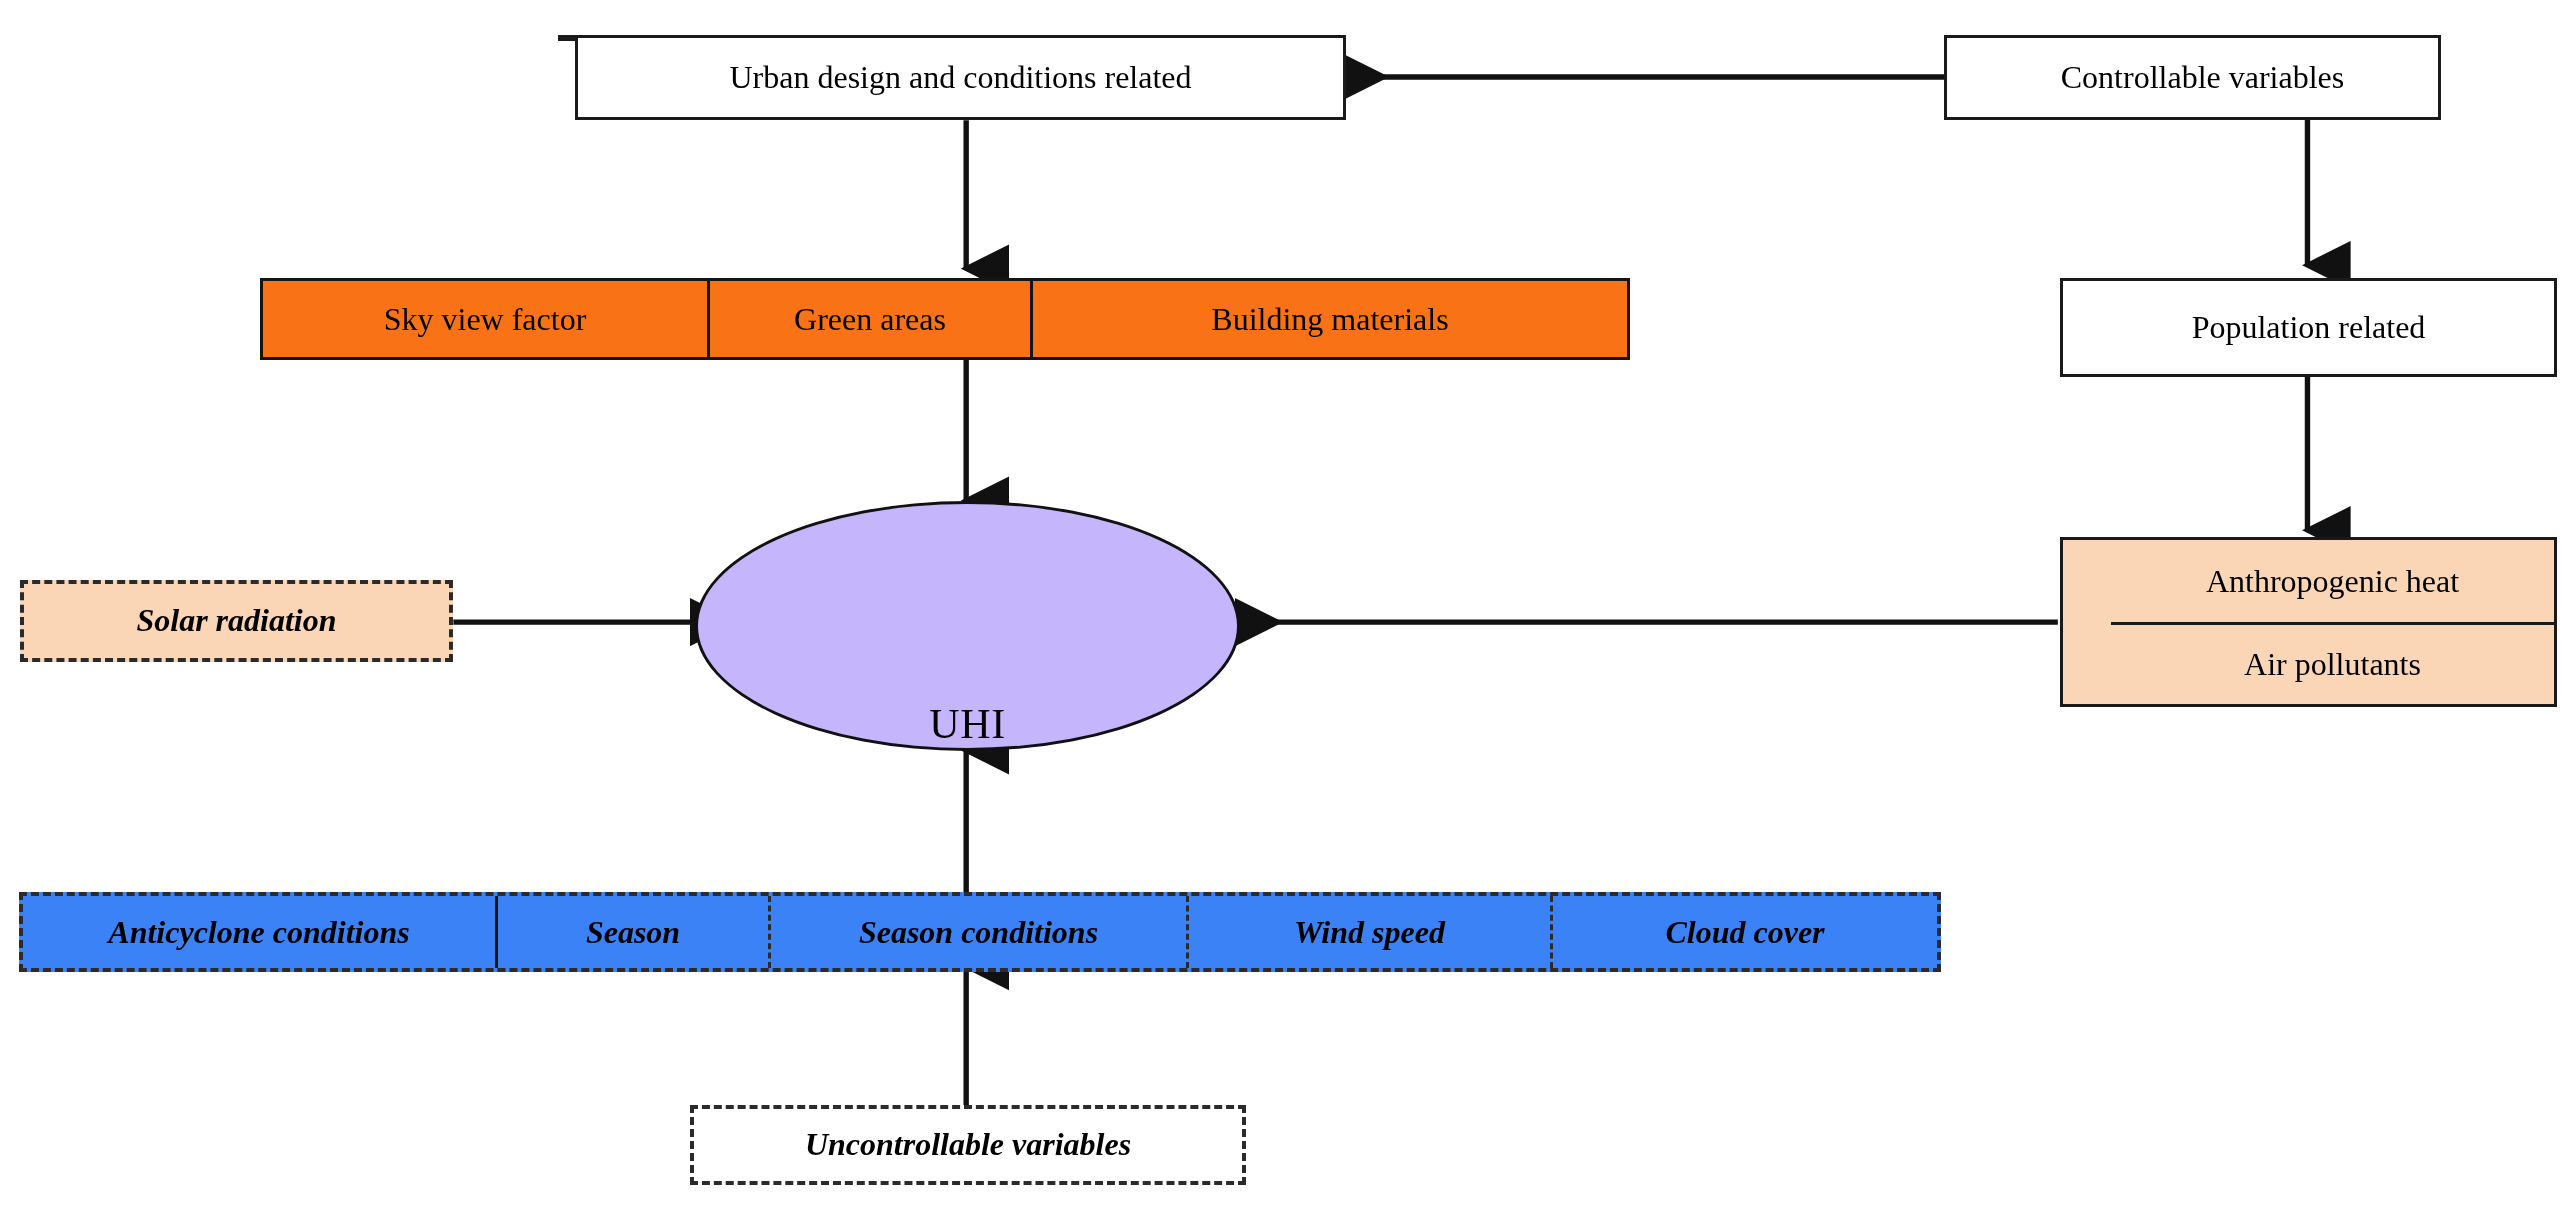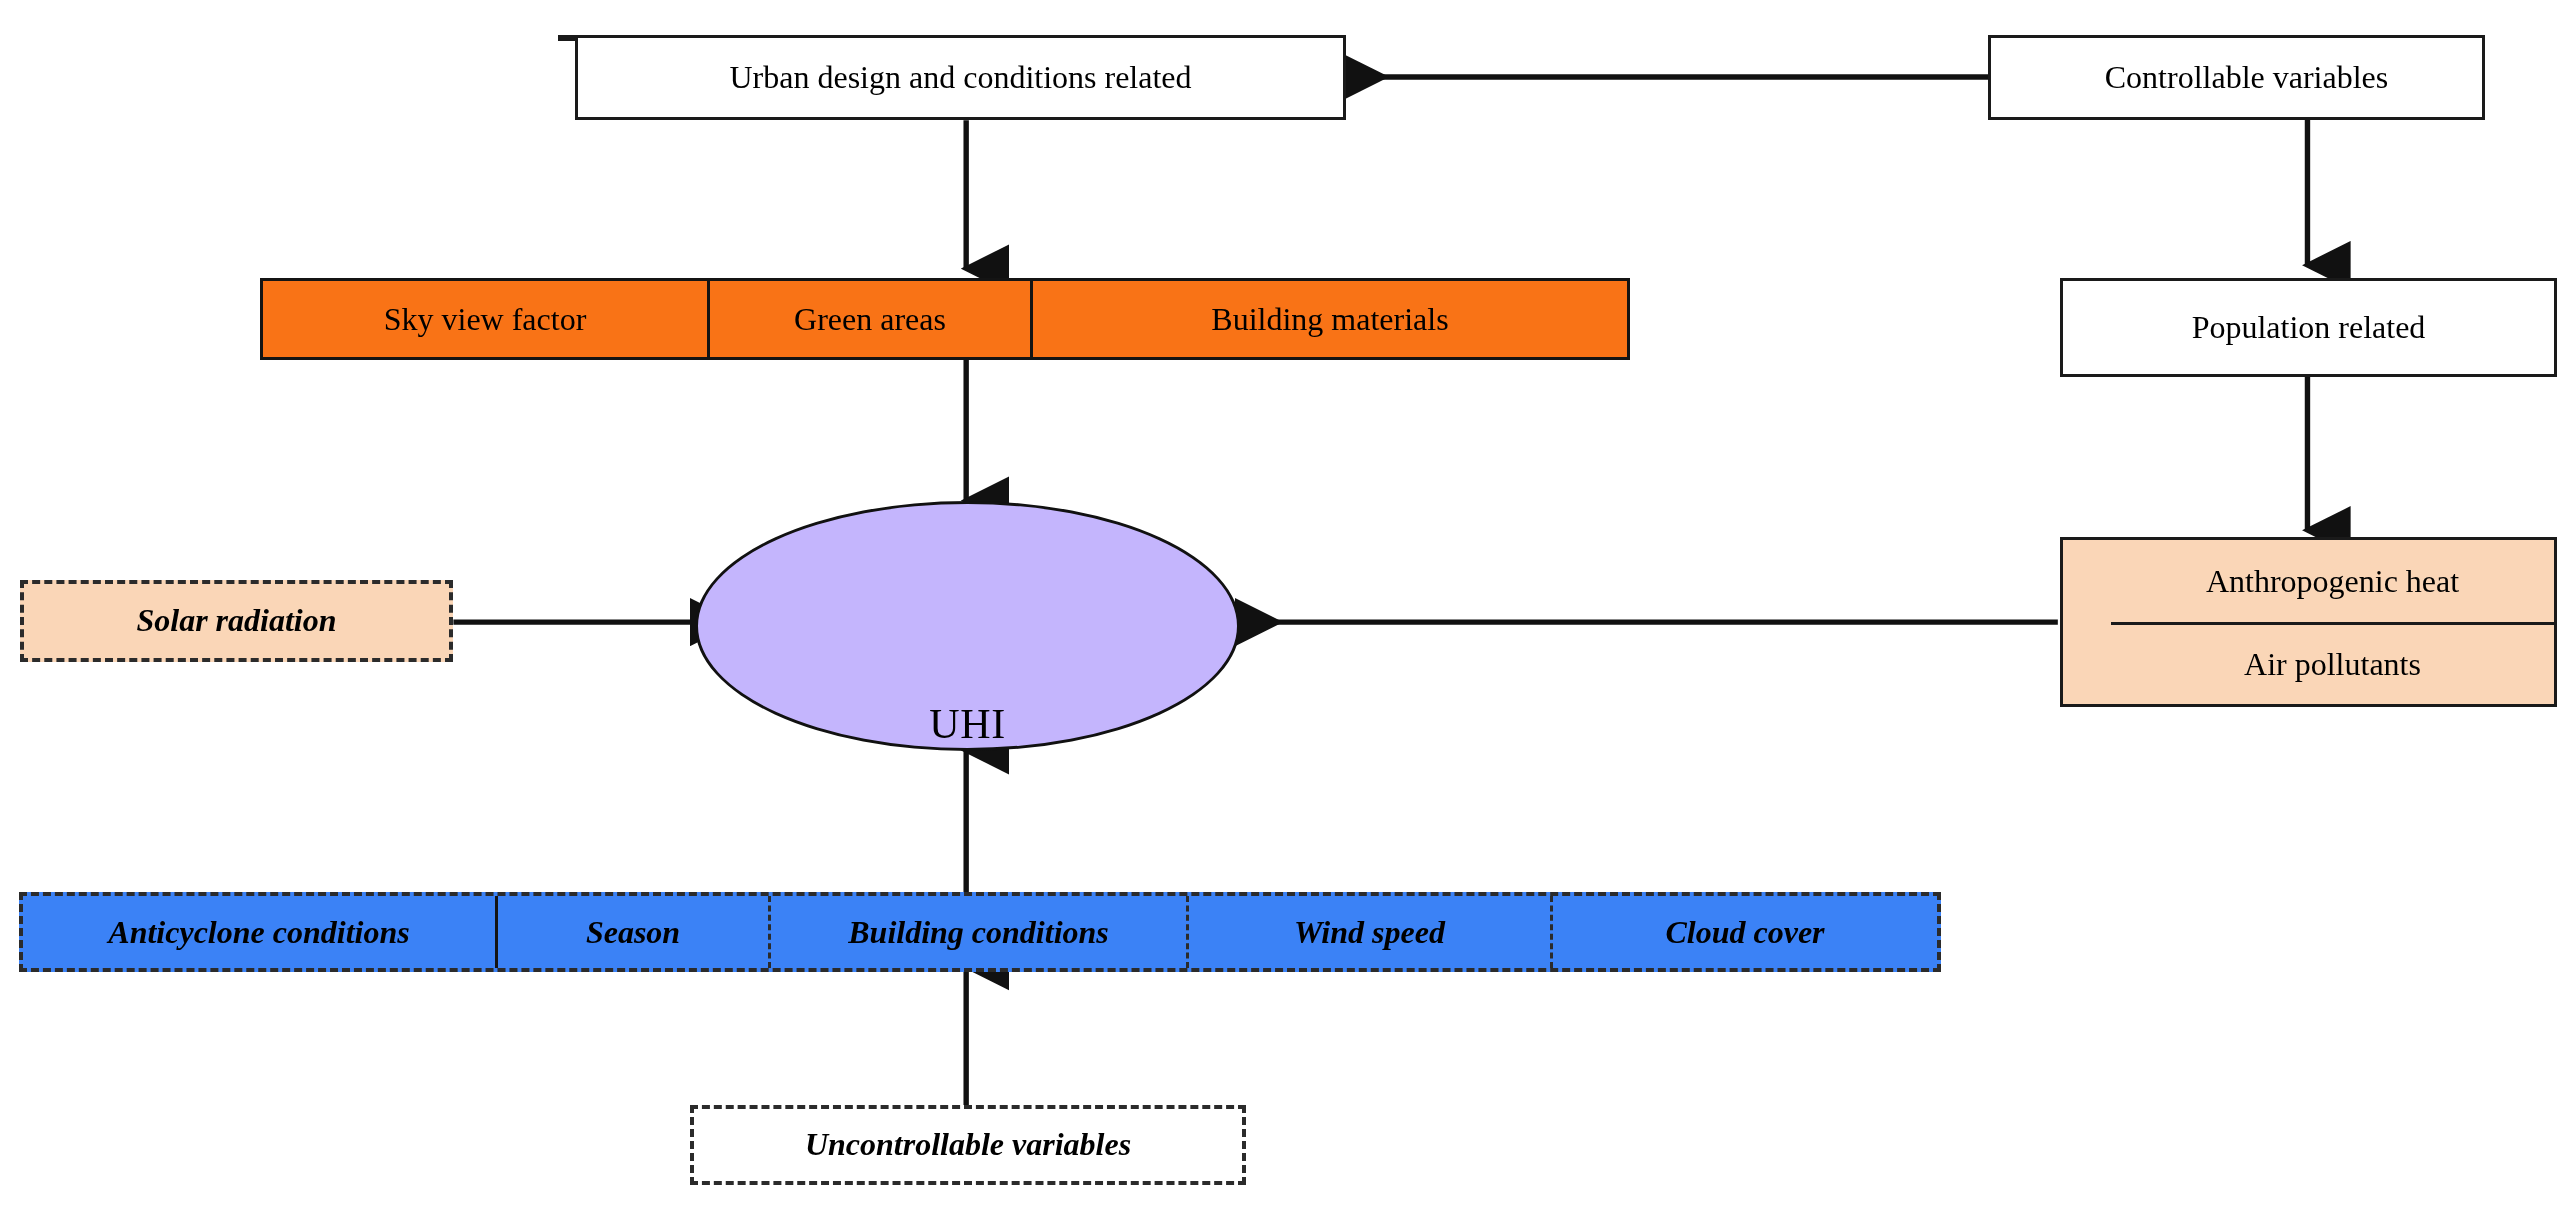--- a/index.html
+++ b/index.html
@@ -145,21 +145,21 @@
     <line x1="1432" y1="1322" x2="1432" y2="1112" stroke="#111111" stroke-width="8" marker-end="url(#arrowU)"></line>
 
     <line x1="1432" y1="1638" x2="1432" y2="1432" stroke="#111111" stroke-width="8" marker-end="url(#arrowU)"></line>
   </svg>
 
   <div class="node solid-box" style="left:558px; top:35px; width:229px; height:0;"></div>
   <div class="node solid-box" style="left:575px; top:35px; width:771px; height:85px;">
     <span class="lbl">Urban design and conditions related</span>
   </div>
 
-  <div class="node solid-box" style="left:1988px; top:35px; width:497px; height:85px;padding-left:20px;">
+  <div class="node solid-box" style="left:1944px; top:35px; width:497px; height:85px;padding-left:20px;">
     <span class="lbl">Controllable variables</span>
   </div>
 
   <div class="row row-solid" style="left:260px; top:278px; width:1370px; height:82px; background:#f97316;">
     <div class="cell" style="width:444px;">
       <span class="lbl">Sky view factor</span>
     </div>
     <div class="cell div-solid" style="width:323px;">
       <span class="lbl">Green areas</span>
     </div>
@@ -190,21 +190,21 @@
   </div>
 
   <div class="row row-dashed" style="left:19px; top:892px; width:1922px; height:80px; background:#3b82f6;">
     <div class="cell" style="width:472px;">
       <span class="lbl lbl-it">Anticyclone conditions</span>
     </div>
     <div class="cell div-solid" style="width:273px;">
       <span class="lbl lbl-it">Season</span>
     </div>
     <div class="cell div-dashed" style="width:418px;">
-      <span class="lbl lbl-it">Building conditions</span>
+      <span class="lbl lbl-it">Season conditions</span>
     </div>
     <div class="cell div-dashed" style="width:364px;">
       <span class="lbl lbl-it">Wind speed</span>
     </div>
     <div class="cell div-dashed" style="flex:1 1 auto;">
       <span class="lbl lbl-it">Cloud cover</span>
     </div>
   </div>
 
   <div class="node dashed-box" style="left:690px; top:1105px; width:556px; height:80px;">

